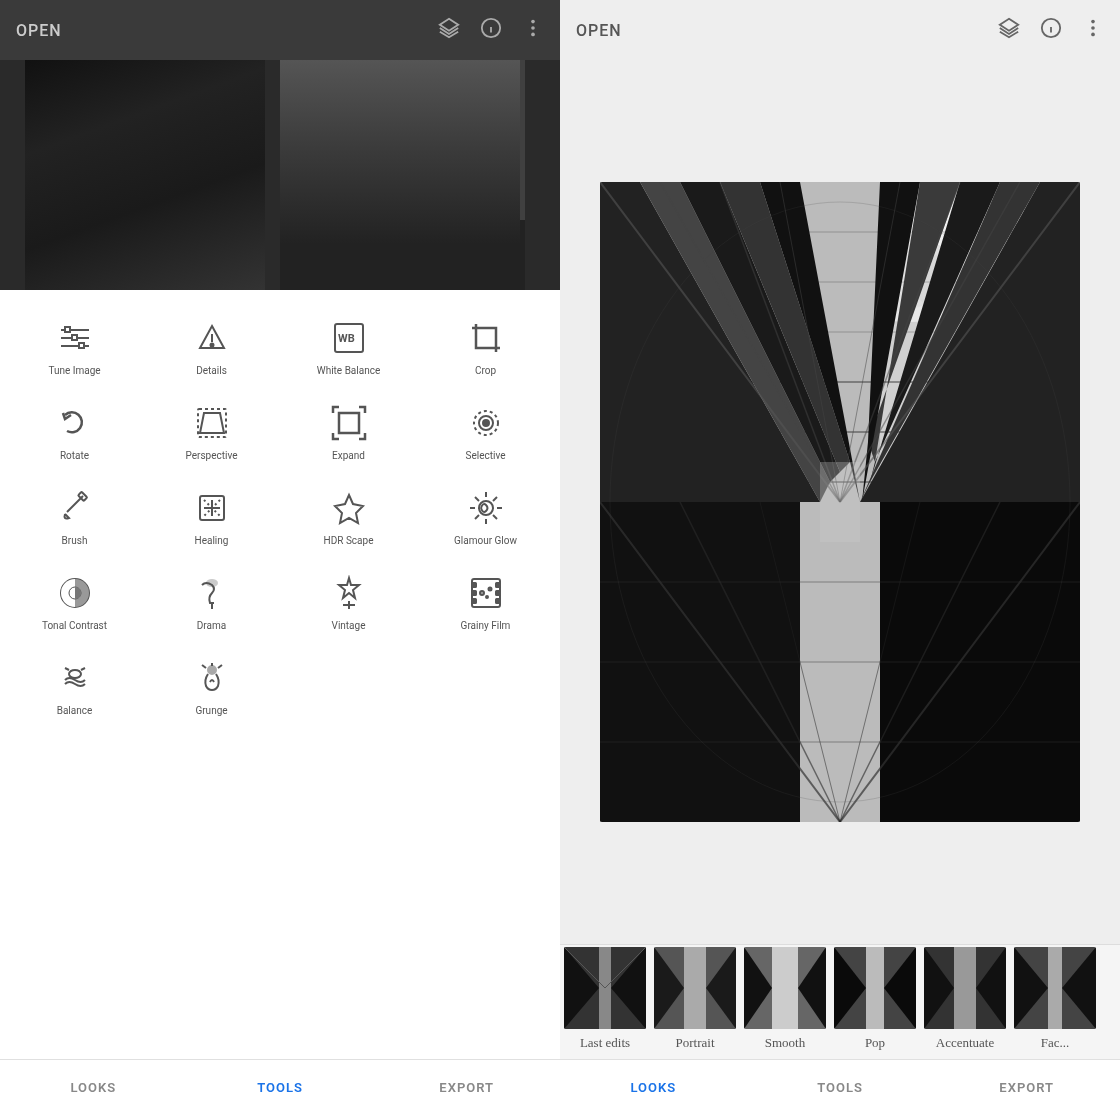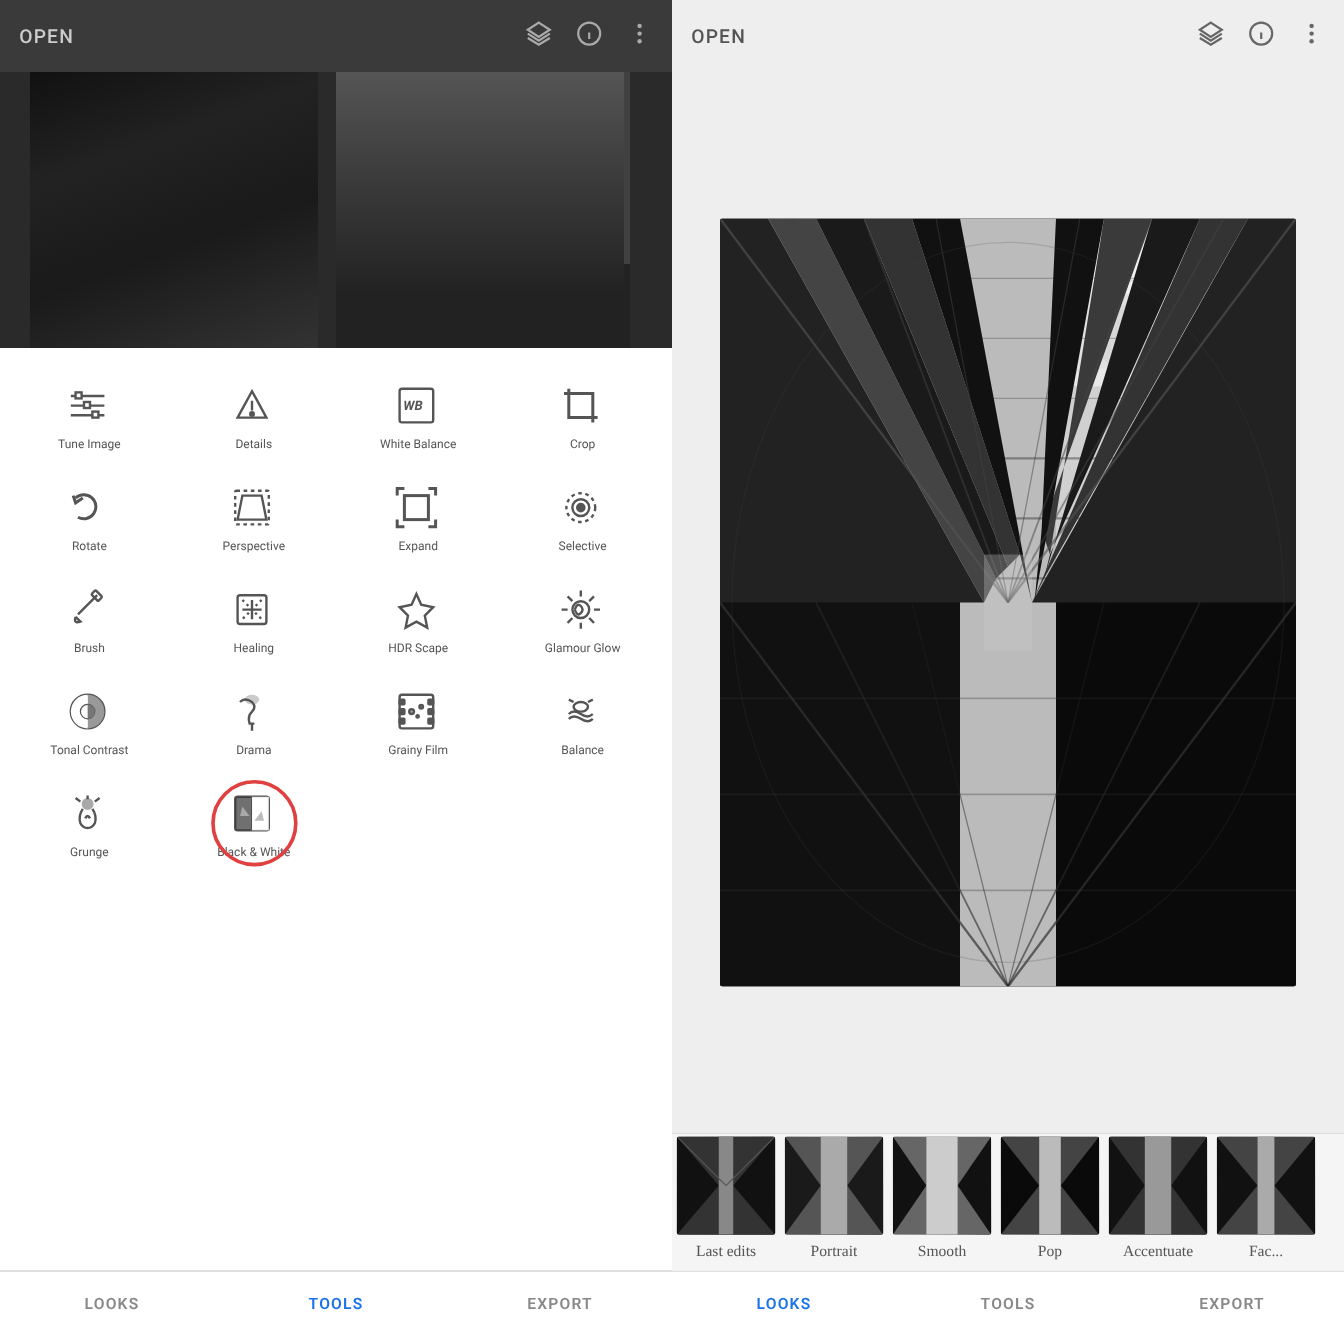--- a/index.html
+++ b/index.html
@@ -108,23 +108,23 @@
       cursor: pointer;
       border-radius: 4px;
       position: relative;
     }
 
     .tool-icon {
       width: 40px;
       height: 40px;
       display: flex;
       align-items: center;
+      justify-content: center;
       margin-bottom: 6px;
       color: #555;
-      font-style: italic;
     }
 
     .tool-icon svg {
       width: 36px;
       height: 36px;
     }
 
     .tool-label {
       font-size: 10px;
       color: #555;
@@ -529,20 +529,30 @@
         <div class="tool-icon">
           <svg viewBox="0 0 36 36" fill="none" stroke="#555" stroke-width="2">
             <path d="M8 10 Q12 6 18 10 Q22 14 18 18 Q14 22 16 28 L20 28"></path>
             <line x1="18" y1="28" x2="18" y2="34"></line>
             <ellipse cx="18" cy="8" rx="5" ry="3" fill="#555" opacity="0.3"></ellipse>
           </svg>
         </div>
         <span class="tool-label">Drama</span>
       </div>
 
+      <div class="tool-item">
+        <div class="tool-icon">
+          <svg viewBox="0 0 36 36" fill="none" stroke="#555" stroke-width="2">
+            <polygon points="18,3 20,10 28,10 22,15 24,23 18,18 12,23 14,15 8,10 16,10"></polygon>
+            <line x1="18" y1="26" x2="18" y2="34"></line>
+            <line x1="12" y1="30" x2="24" y2="30"></line>
+          </svg>
+        </div>
+        <span class="tool-label">Vintage</span>
+      </div>
 
       <div class="tool-item">
         <div class="tool-icon">
           <svg viewBox="0 0 36 36" fill="none" stroke="#555" stroke-width="2">
             <rect x="4" y="4" width="28" height="28" rx="2"></rect>
             <rect x="4" y="8" width="4" height="4" fill="#555" rx="0.5"></rect>
             <rect x="4" y="16" width="4" height="4" fill="#555" rx="0.5"></rect>
             <rect x="4" y="24" width="4" height="4" fill="#555" rx="0.5"></rect>
             <rect x="28" y="8" width="4" height="4" fill="#555" rx="0.5"></rect>
             <rect x="28" y="16" width="4" height="4" fill="#555" rx="0.5"></rect>
@@ -575,34 +585,20 @@
             <path d="M14 14 Q10 20 12 26 Q14 30 18 30 Q22 30 24 26 Q26 20 22 14"></path>
             <path d="M16 22 Q18 18 20 22"></path>
             <line x1="12" y1="8" x2="8" y2="5"></line>
             <line x1="24" y1="8" x2="28" y2="5"></line>
             <line x1="18" y1="6" x2="18" y2="3"></line>
           </svg>
         </div>
         <span class="tool-label">Grunge</span>
       </div>
 
-      <div class="tool-item bw-circled">
-        <div class="bw-circle"></div>
-        <div class="tool-icon">
-          <svg viewBox="0 0 36 36">
-            <rect x="4" y="4" width="28" height="28" rx="2" fill="none" stroke="#555" stroke-width="2"></rect>
-            <path d="M18 4 L18 32" stroke="#555" stroke-width="1"></path>
-            <rect x="4" y="4" width="14" height="28" rx="2" fill="#333" opacity="0.7"></rect>
-            <rect x="18" y="4" width="14" height="28" rx="0" fill="white" opacity="0.9"></rect>
-            <polygon points="10,12 16,20 8,20" fill="white" opacity="0.4"></polygon>
-            <polygon points="26,16 20,24 28,24" fill="#555" opacity="0.4"></polygon>
-          </svg>
-        </div>
-        <span class="tool-label">Black &amp; White</span>
-      </div>
 
     </div>
   </div>
 
   <div class="bottom-nav">
     <div class="nav-item">
       <span>LOOKS</span>
     </div>
     <div class="nav-item active">
       <span>TOOLS</span>

